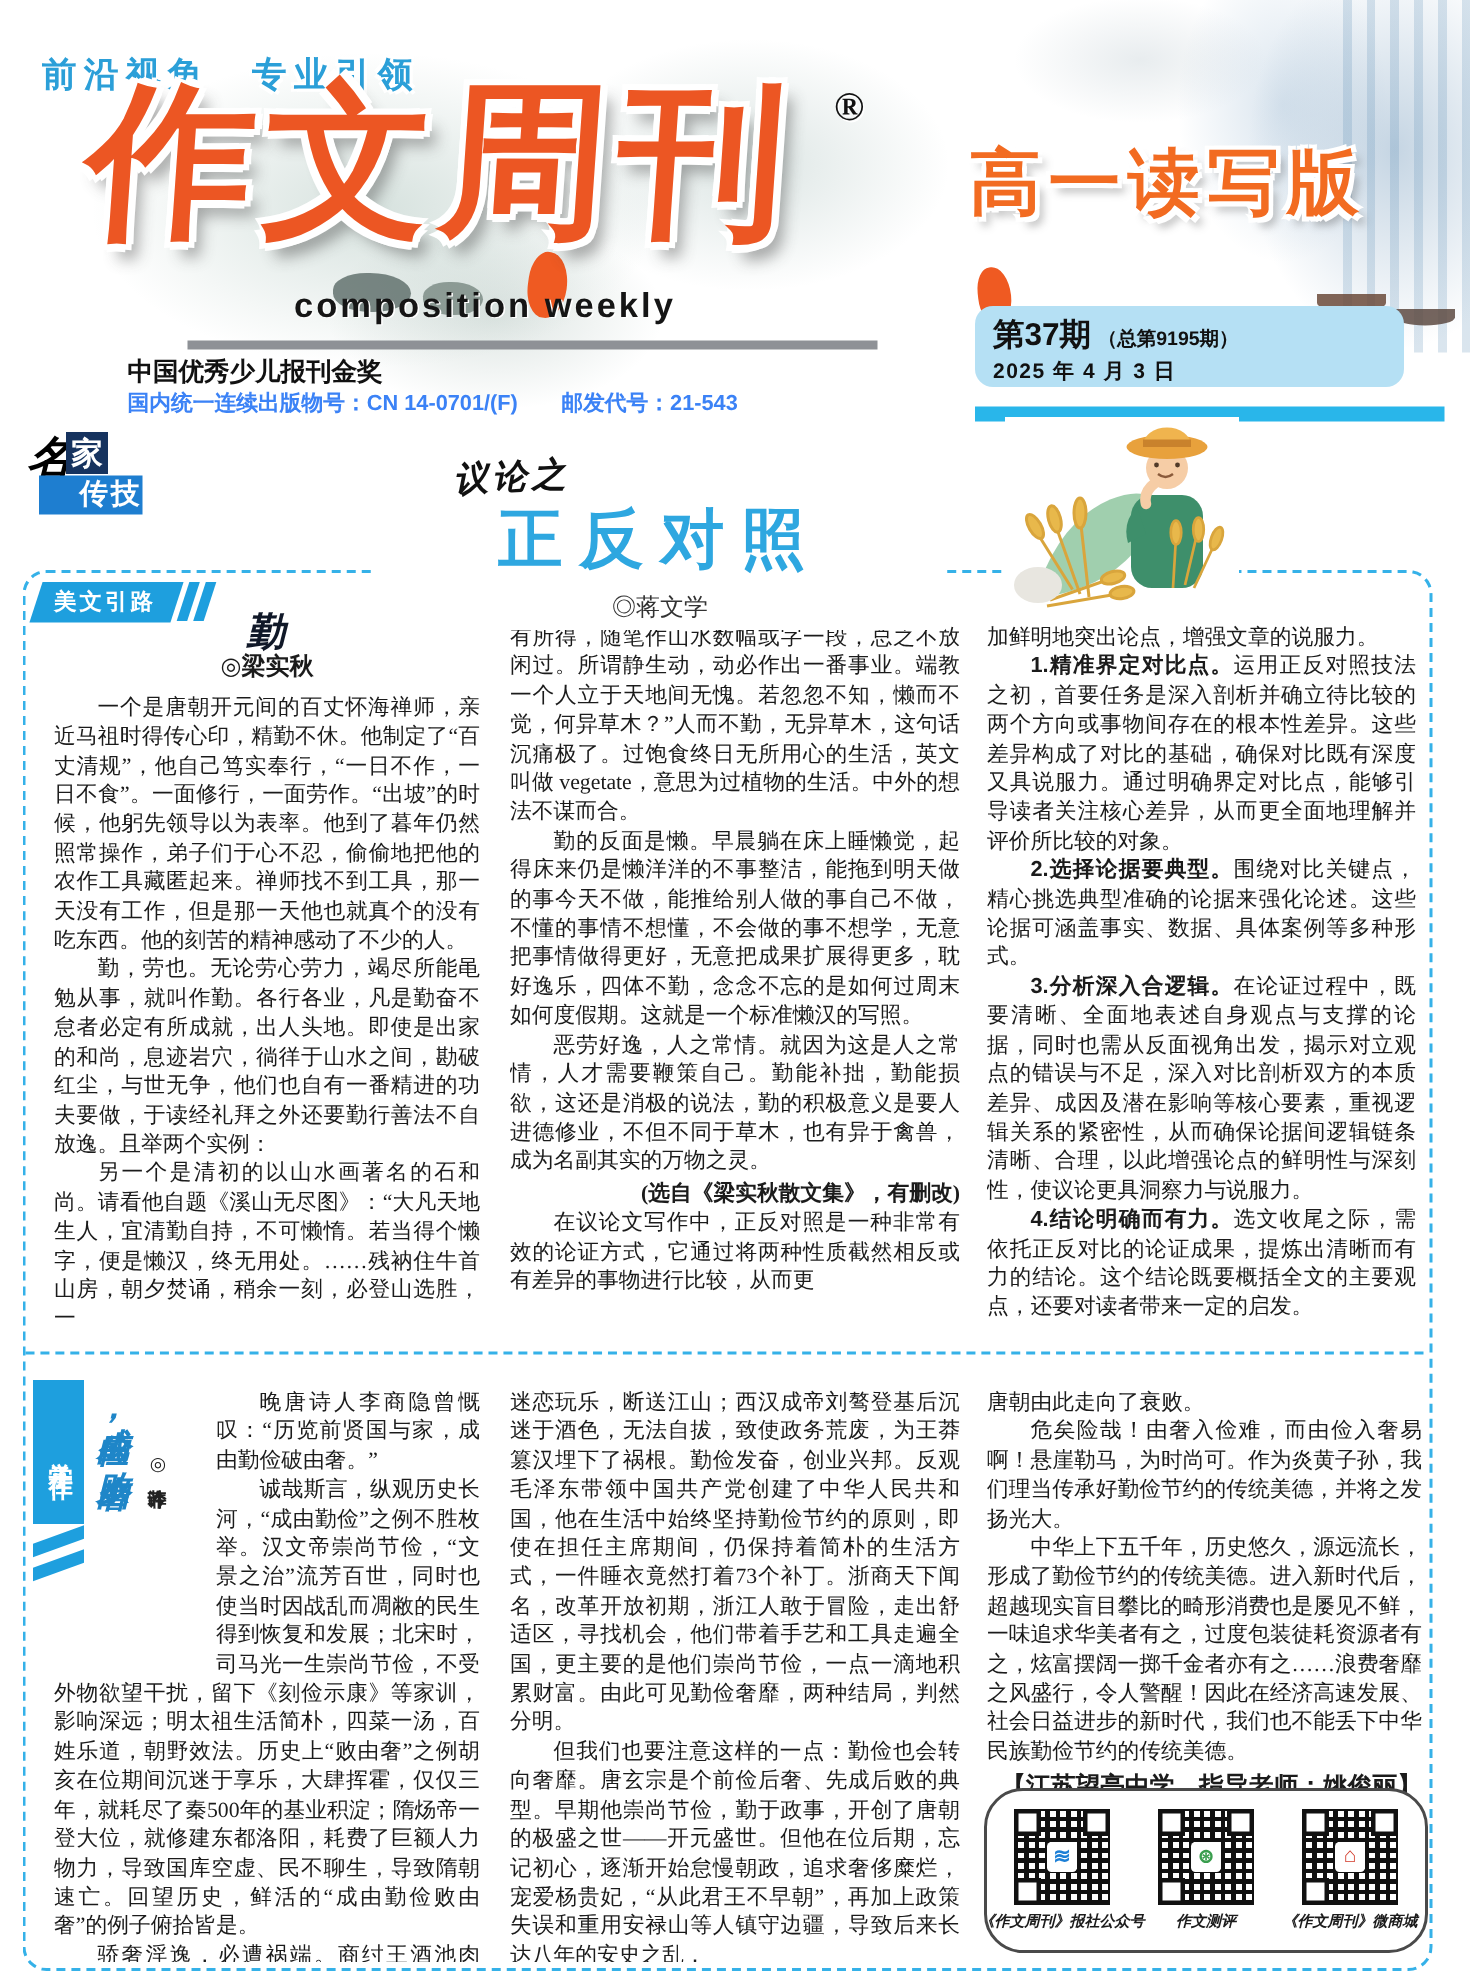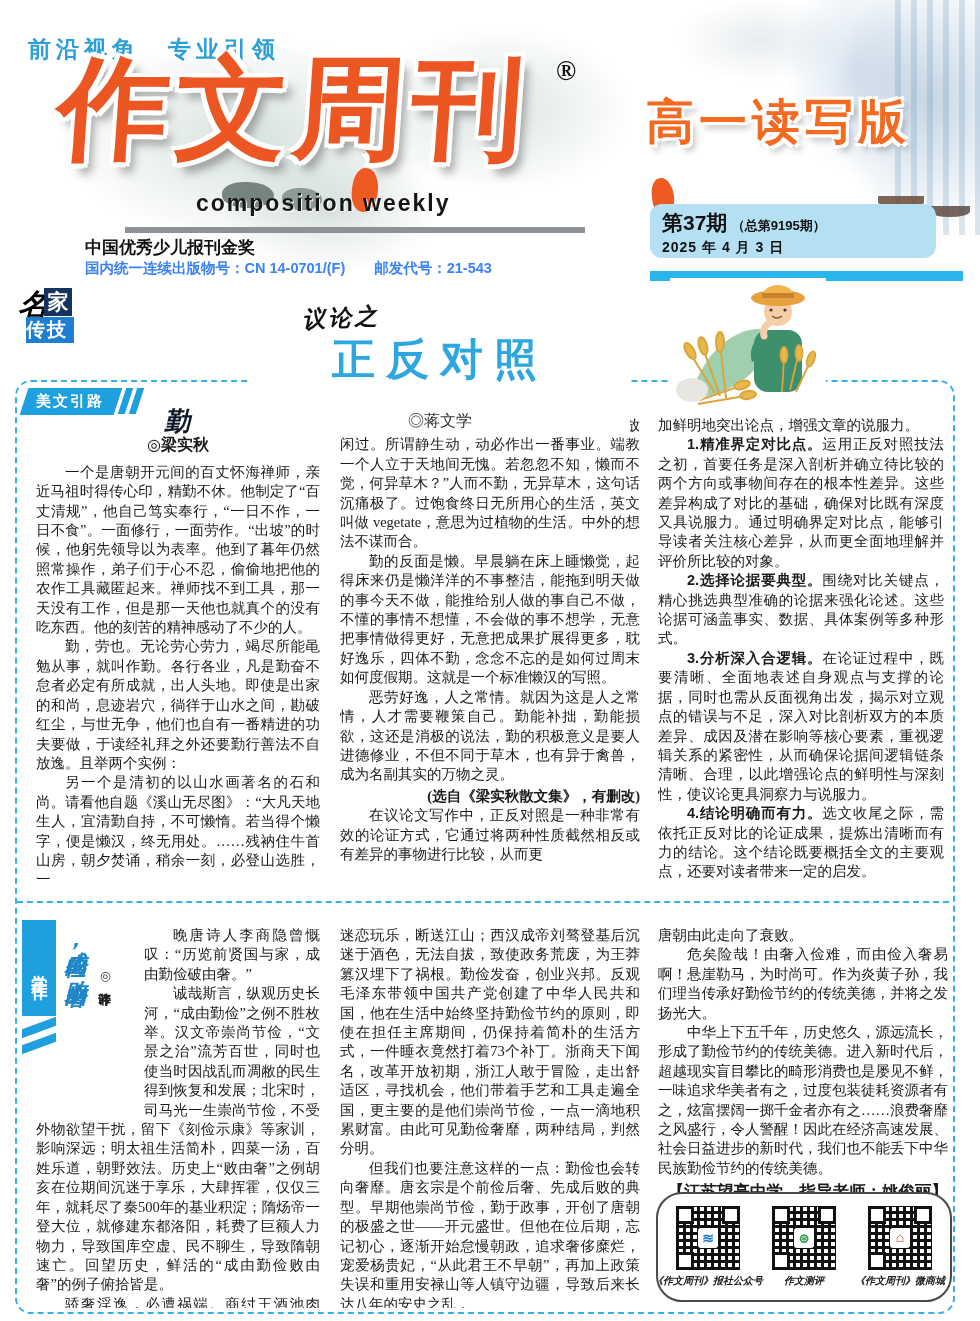--- a/index.html
+++ b/index.html
@@ -48,27 +48,27 @@
   .issue-line1{white-space:nowrap;}
   .issue-no{font-weight:bold;font-size:21px;}
   .issue-total{font-weight:bold;font-size:13px;}
   .issue-date{font-weight:bold;font-size:14px;margin-top:2px;letter-spacing:1px;}
   .blue-bar{position:absolute;left:650px;top:271px;width:313px;height:10px;background:#29b6ea;}
   
   .mingjia{position:absolute;left:18px;top:285px;width:76px;height:60px;}
   .mj-ming{position:absolute;left:0;top:0;font-weight:bold;font-size:30px;color:#000;font-style:italic;}
   .mj-jia{position:absolute;left:26px;top:3px;width:28px;height:28px;background:#16335f;color:#fff;
     font-weight:bold;font-size:21px;text-align:center;line-height:28px;}
-  .mj-chuanji{position:absolute;left:8px;top:32px;width:48px;height:26px;background:#1e7ed0;color:#fff;
-    font-weight:bold;font-size:19px;text-align:left;line-height:26px;letter-spacing:2px;}
+  .mj-chuanji{position:absolute;left:8px;top:32px;width:69px;height:26px;background:#1e7ed0;color:#fff;
+    font-weight:bold;font-size:19px;text-align:right;line-height:26px;letter-spacing:2px;}
   .title-block{position:absolute;left:250px;top:296px;width:380px;background:#fff;z-index:3;text-align:center;padding-bottom:4px;}
   .kicker{display:block;text-align:left;margin-left:52px;font-weight:bold;font-size:23px;
     font-style:italic;color:#111;transform:rotate(-3deg);letter-spacing:3px;}
   .main-title{font-weight:bold;font-size:43px;color:#2ea7e0;letter-spacing:11px;margin-top:4px;white-space:nowrap;}
-  .t-author{font-size:16px;color:#333;margin-top:22px;font-family:"Liberation Sans",sans-serif;}
+  .t-author{font-size:16px;color:#333;margin-top:6px;font-family:"Liberation Sans",sans-serif;}
   .illus{position:absolute;left:670px;top:278px;width:156px;height:128px;background:#fff;z-index:3;}
   
   .content-box{position:absolute;left:15px;top:380px;width:936px;height:930px;
     border:2px dashed #35b1e8;border-radius:16px;z-index:1;}
   .h-divider{position:absolute;left:17px;top:901px;width:932px;height:0;
     border-top:2px dashed #35b1e8;z-index:1;}
   
   .col-badge{position:absolute;left:24px;top:388px;z-index:4;height:26px;}
   .cb-body{display:inline-block;background:#1e9fde;color:#fff;font-family:"Liberation Sans",sans-serif;
     font-weight:bold;font-size:15px;padding:4px 14px 4px 12px;transform:skewX(-18deg);letter-spacing:2px;}

